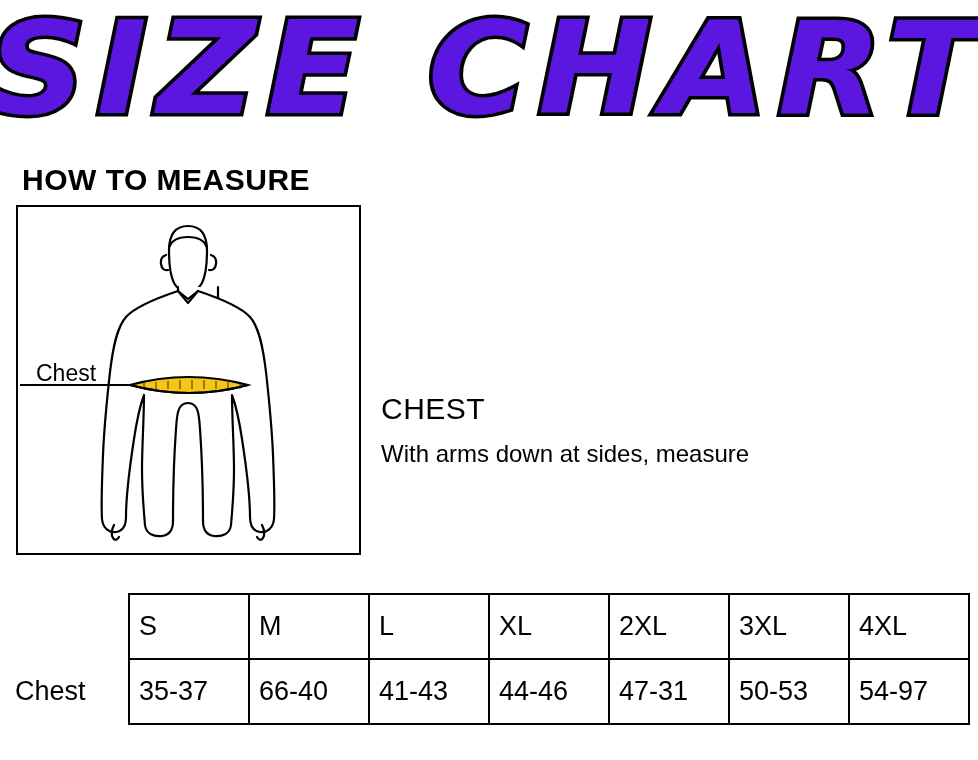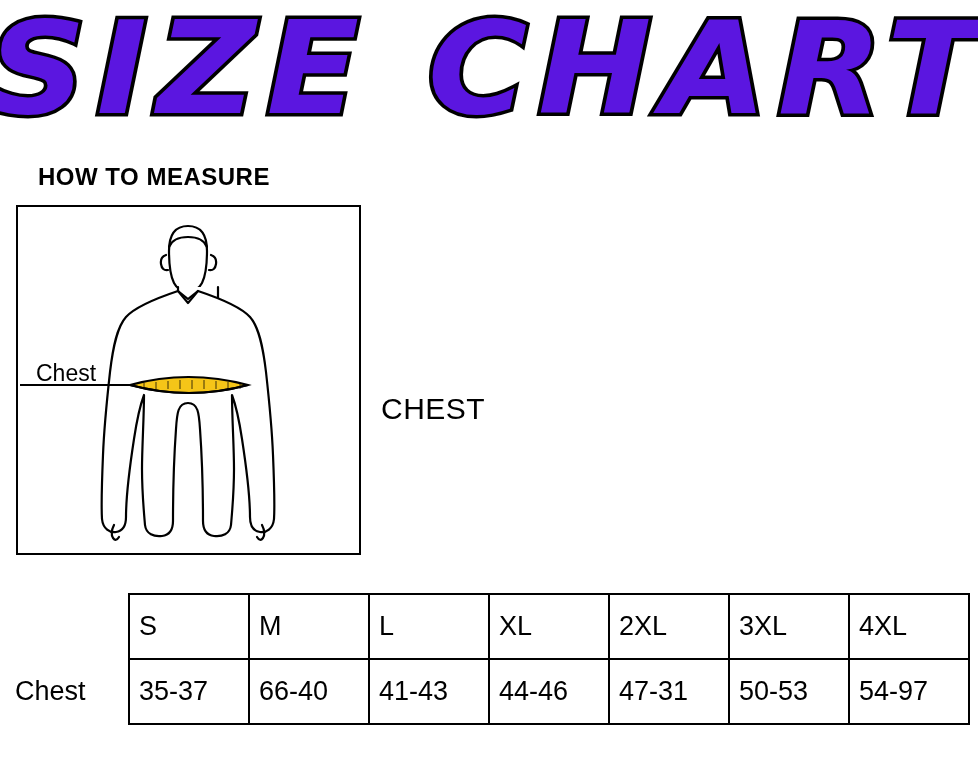--- a/index.html
+++ b/index.html
@@ -38,24 +38,23 @@
     white-space: nowrap;
     transform: scaleX(1.06);
     transform-origin: center;
   }
 
   
   #how-to-measure {
     position: absolute;
     left: 22px;
     top: 163px;
-    font-size: 24px;
+    font-size: 30px;
     font-weight: bold;
     letter-spacing: 0.5px;
-    margin-left: 16px;
   }
 
   
   #figure-box {
     position: absolute;
     left: 16px;
     top: 205px;
     width: 345px;
     height: 350px;
     border: 2px solid #000000;
@@ -201,20 +200,21 @@
         <line x1="222" y1="176" x2="222" y2="182"></line>
       </g>
     </g>
   </svg>
 </div>
 <div id="chest-label">Chest</div>
 
 <div id="desc-block">
   <div id="desc-title">CHEST</div>
   <div id="desc-body">
+    <div>With arms down at sides, measure</div>
   </div>
 </div>
 
 <table id="size-table">
   <colgroup>
     <col style="width:121px">
     <col style="width:120px">
     <col style="width:120px">
     <col style="width:120px">
     <col style="width:120px">

